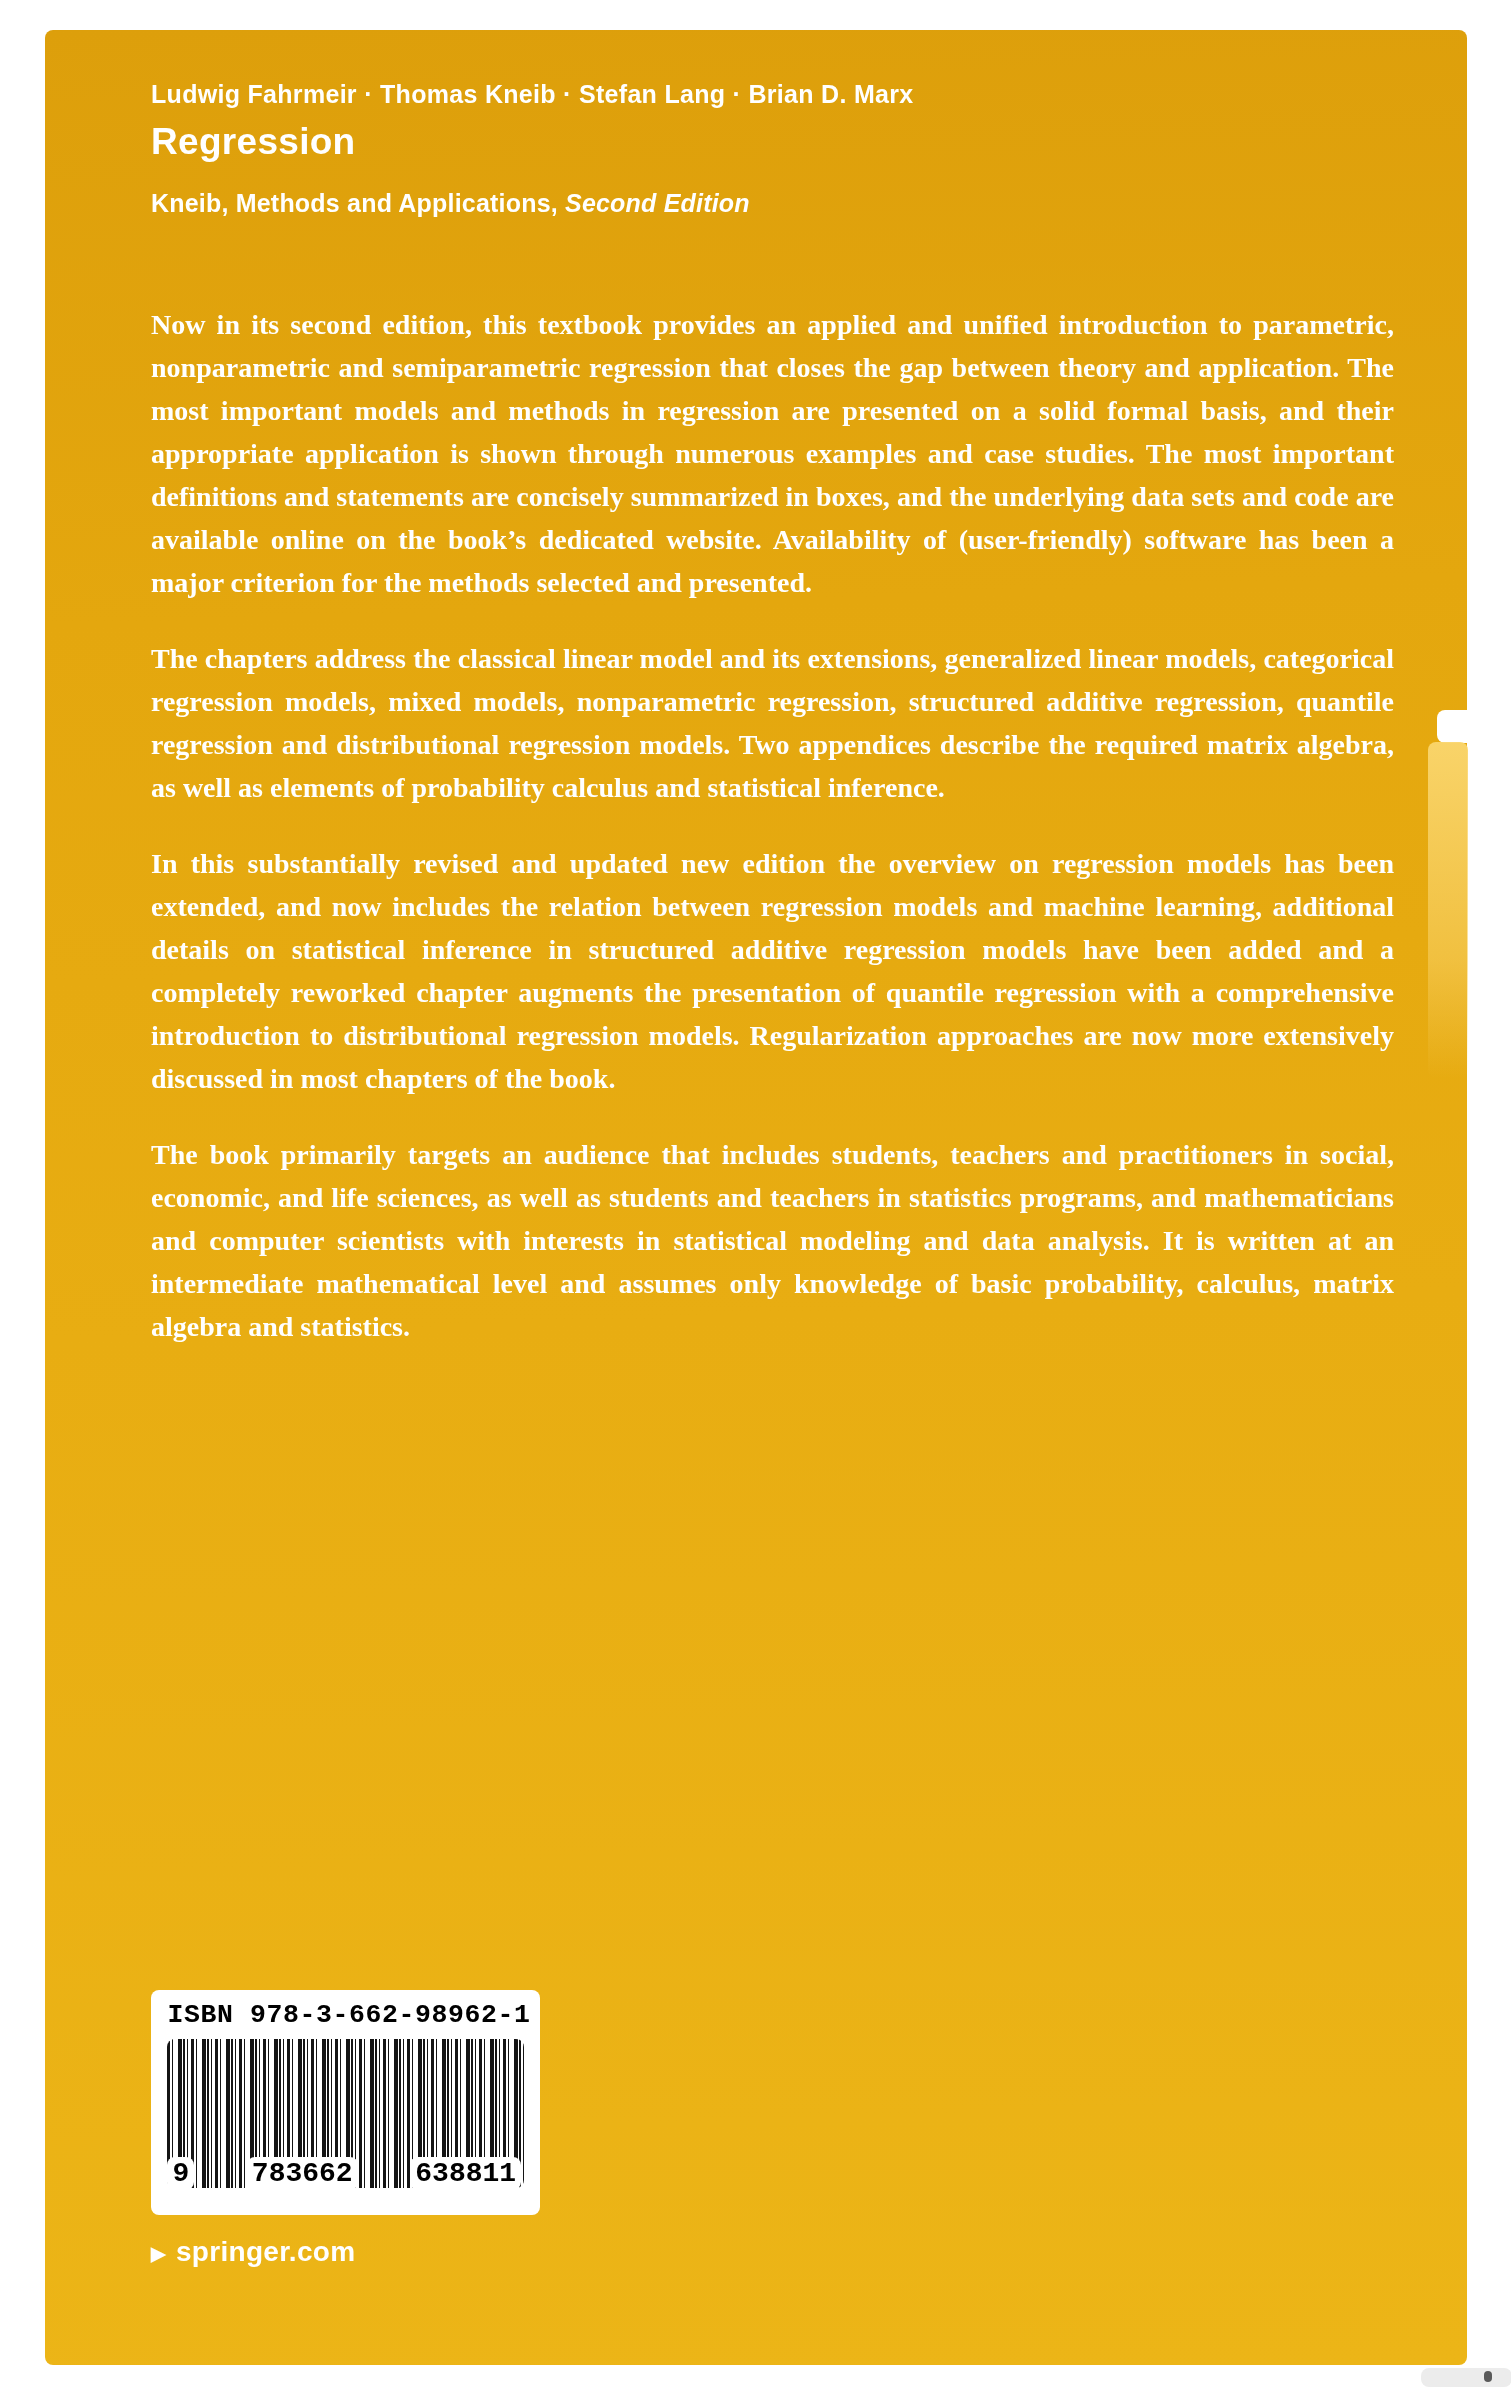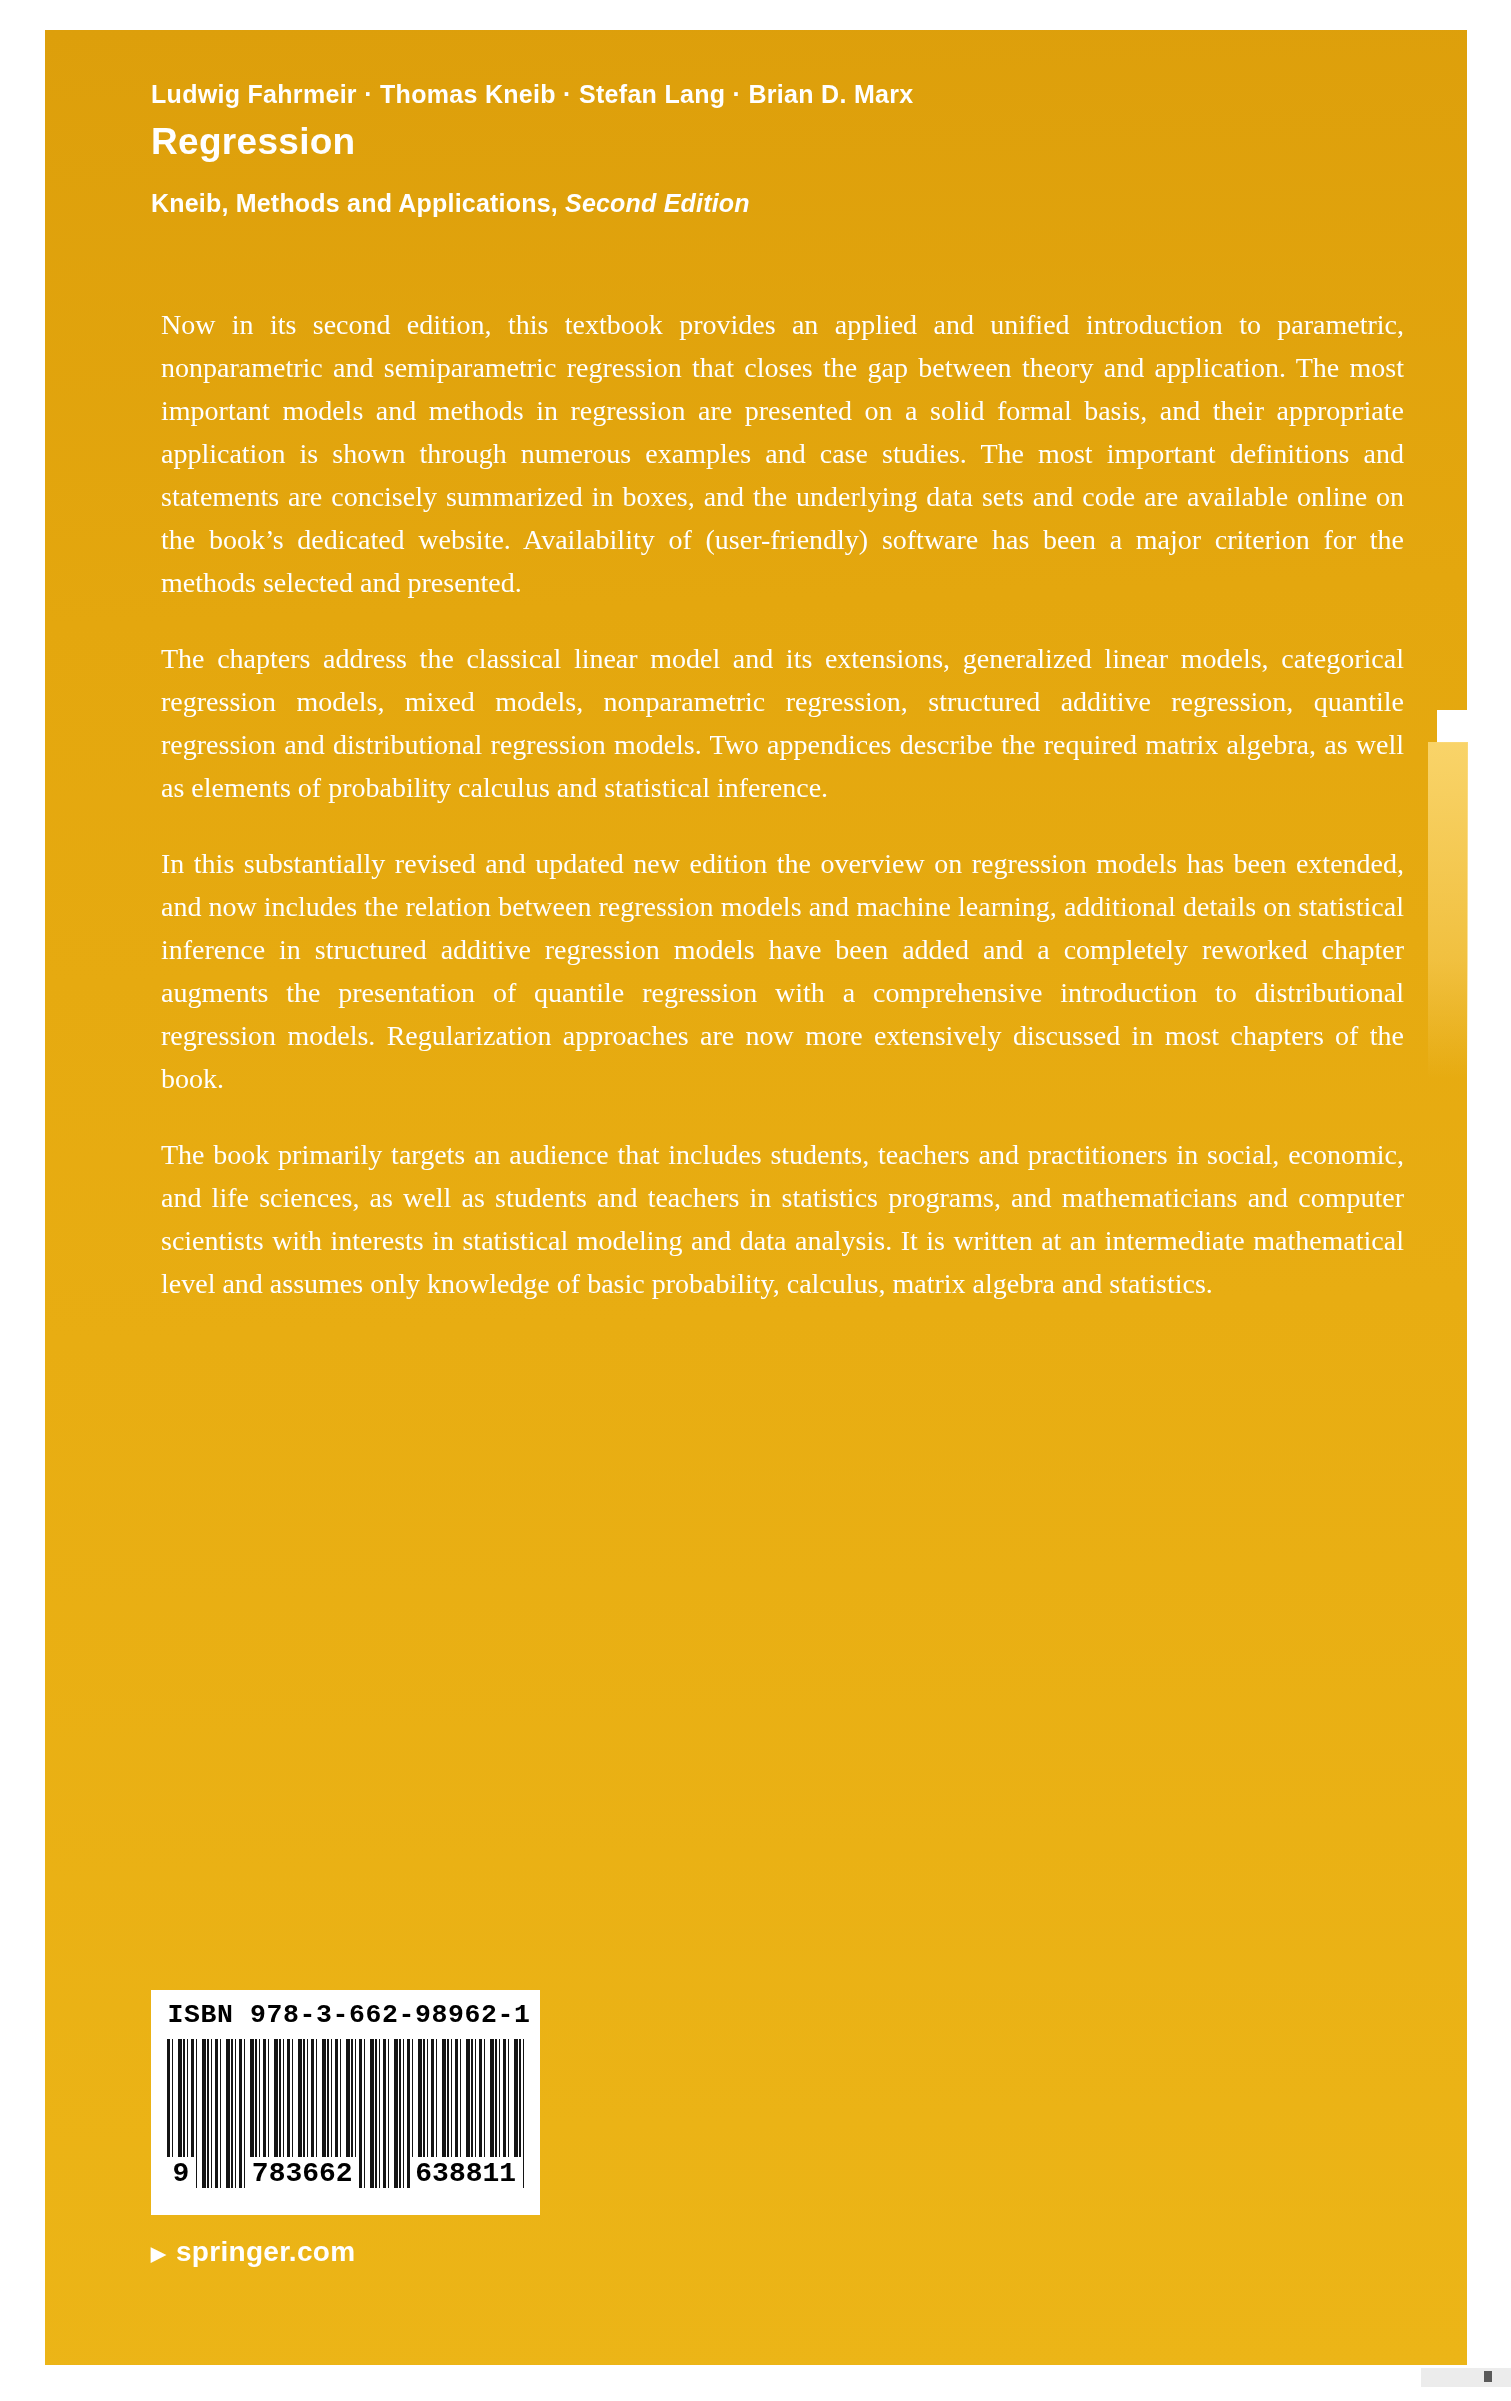--- a/index.html
+++ b/index.html
@@ -1,15 +1,15 @@
 <!DOCTYPE html>
 <html style="font-size:10px"><head>
 <meta charset="utf-8">
 <style>
-  * { box-sizing: border-box; }
+  * { box-sizing: border-box; border-radius: 8px; }
   html, body { margin: 0; padding: 0; }
   body {
     width: 1512px;
     height: 2401px;
     position: relative;
     background: #ffffff;
     font-family: "Liberation Sans", sans-serif;
     overflow: hidden;
   }
 
@@ -51,28 +51,29 @@
     font-weight: 600;
     color: #ffffff;
     letter-spacing: 0.2px;
     white-space: nowrap;
   }
   .subtitle .edition { font-style: italic; }
 
   
   .body-text {
     position: absolute;
-    left: 116px;
+    left: 106px;
     top: 273px;
     width: 1243px;
     color: #ffffff;
     font-family: "Liberation Serif", serif;
     font-size: 28px;
     line-height: 43px;
     text-align: justify;
+    font-weight: bold;
   }
   .body-text p { margin: 0 0 33px 0; }
 
   
   .isbn-panel {
     position: absolute;
     left: 106px;
     top: 1960px;
     width: 389px;
     height: 225px;

